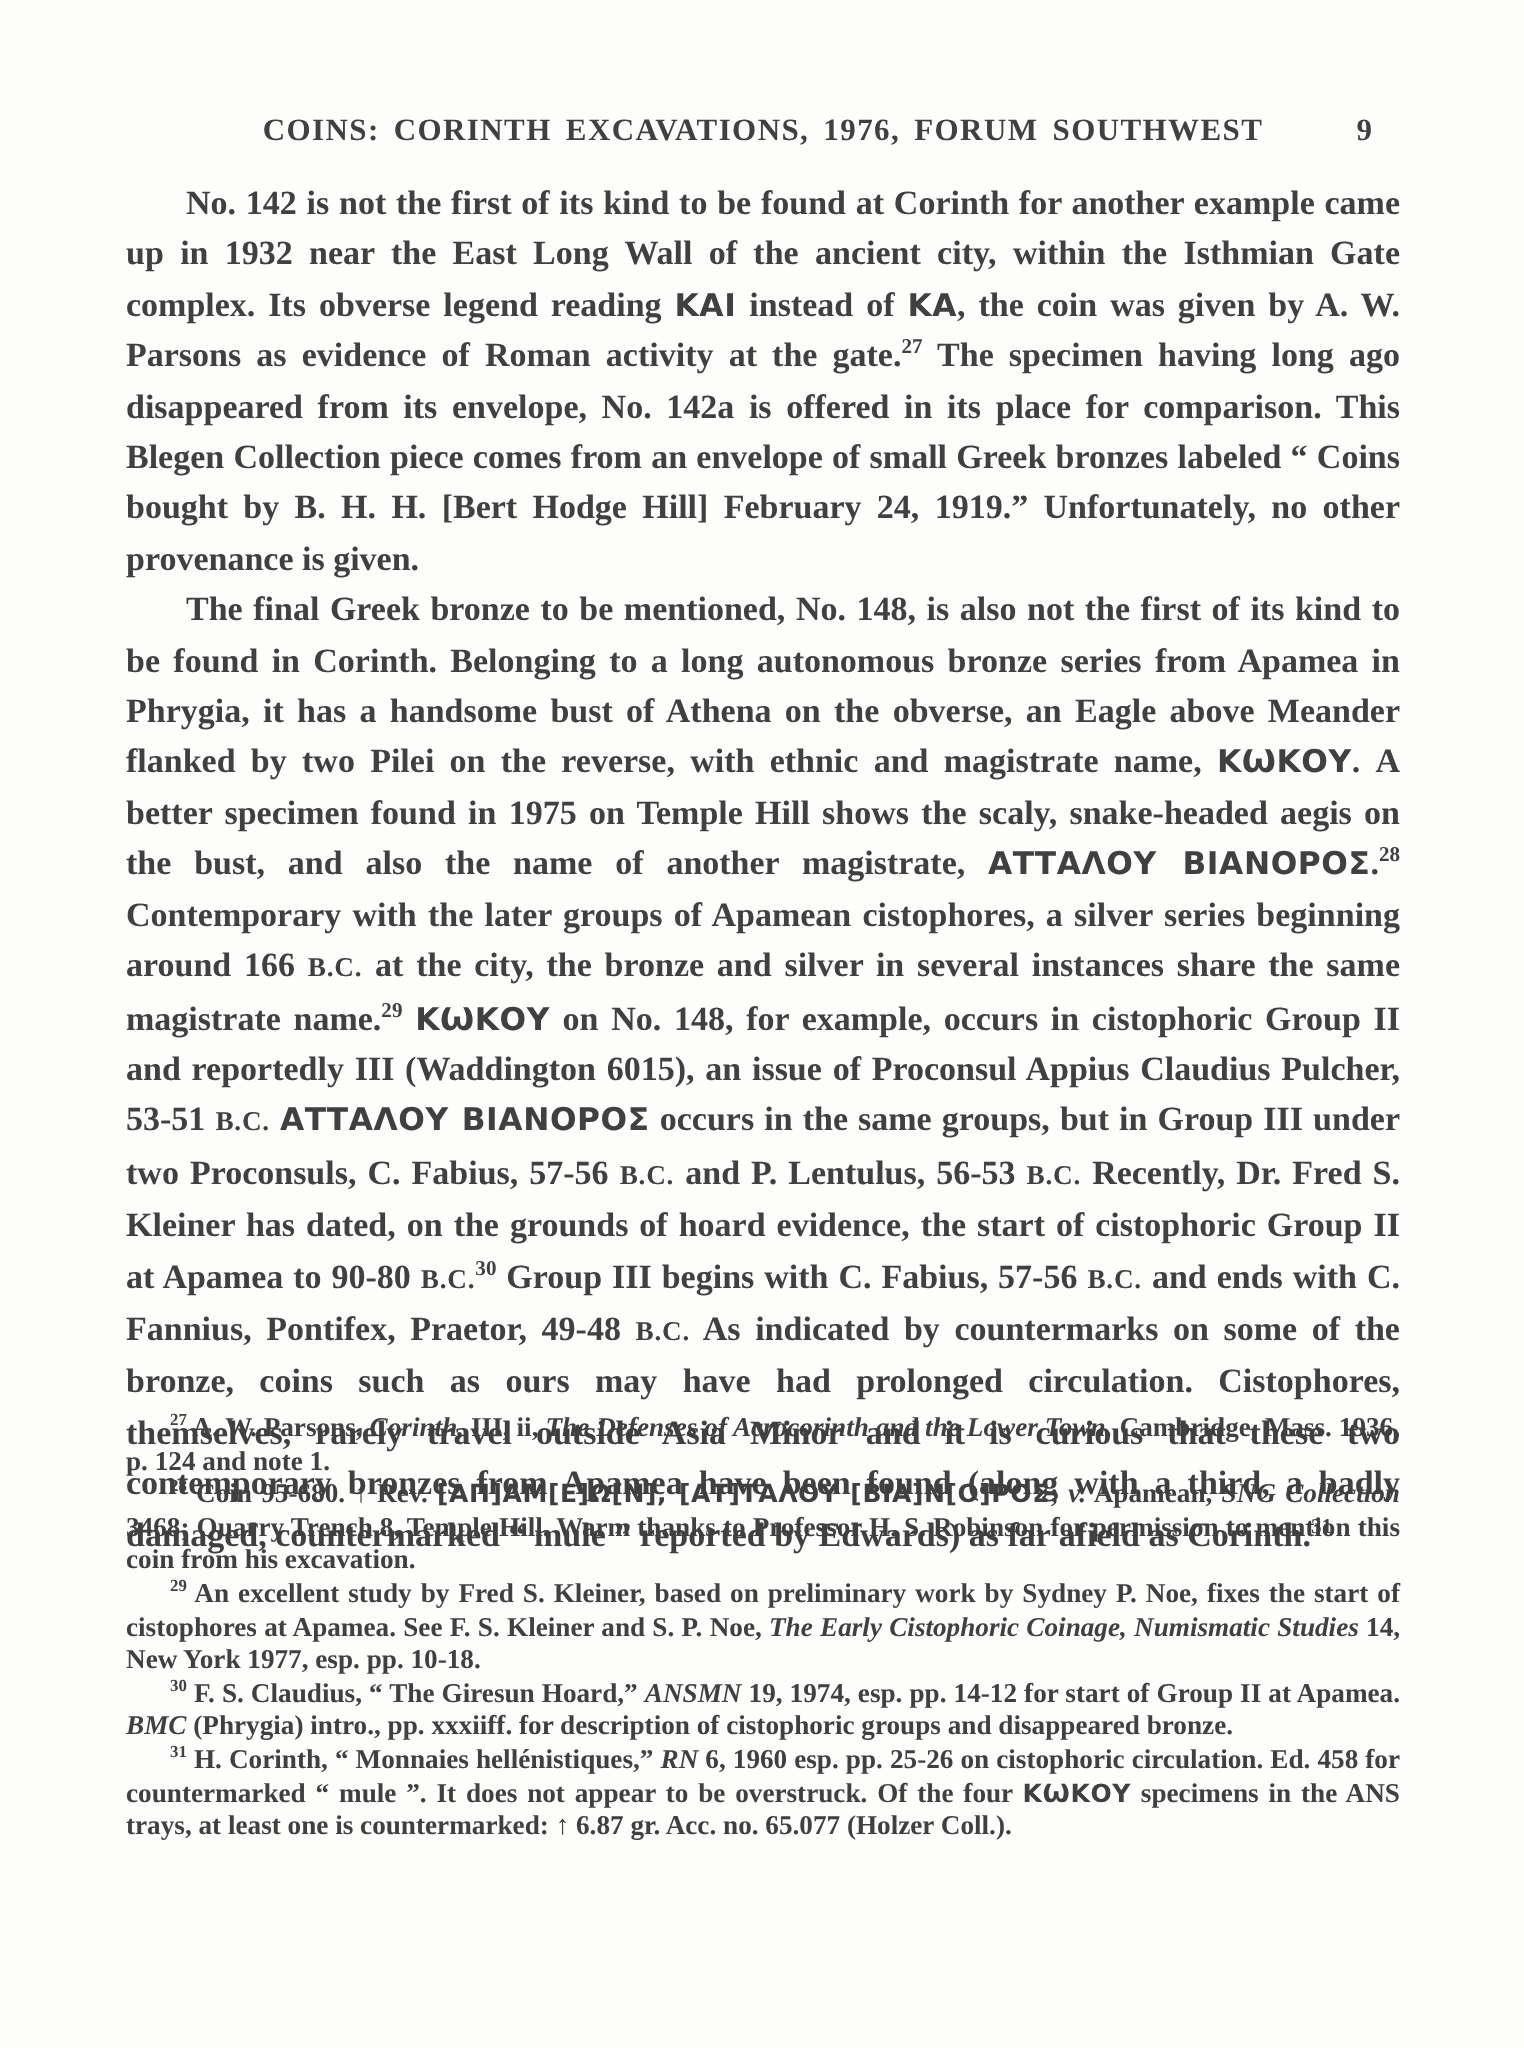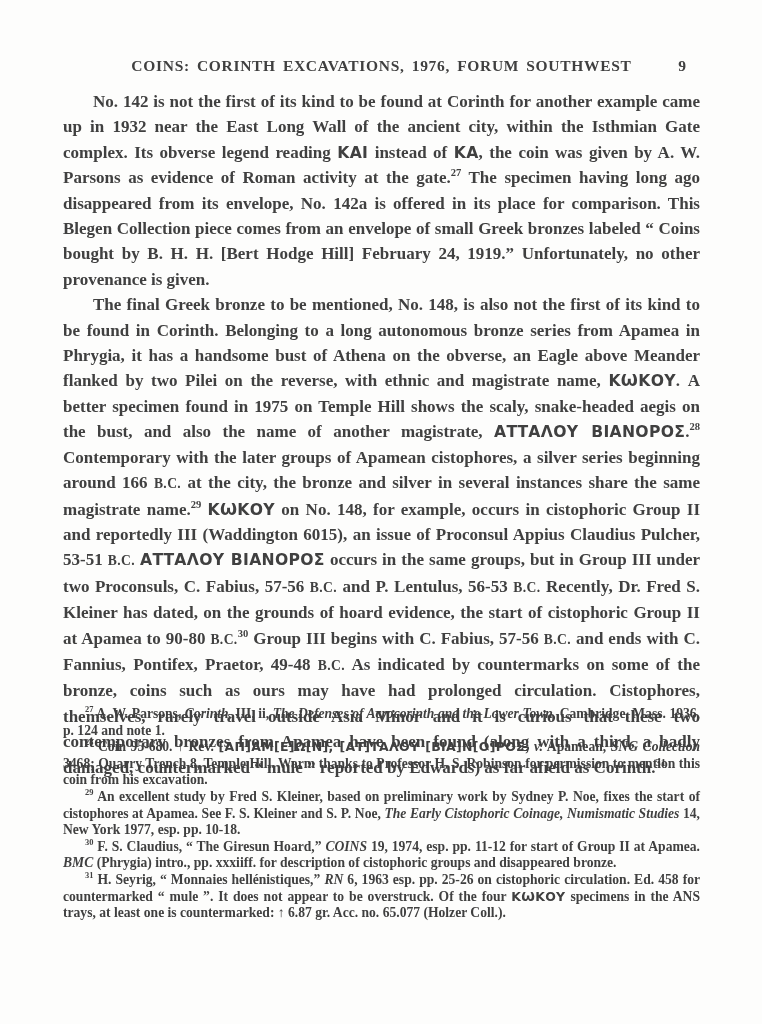--- a/index.html
+++ b/index.html
@@ -76,17 +76,17 @@
 
   <div class="body-text">
     <p><span>No. 142 is not the first of its kind to be found at Corinth for another example came up in 1932 near the East Long Wall of the ancient city, within the Isthmian Gate complex. Its obverse legend reading </span><span class="g">KAI</span><span> instead of </span><span class="g">KA</span><span>, the coin was given by A. W. Parsons as evidence of Roman activity at the gate.</span><sup>27</sup><span> The specimen having long ago disappeared from its envelope, No. 142a is offered in its place for comparison. This Blegen Collection piece comes from an envelope of small Greek bronzes labeled “ Coins bought by B. H. H. [Bert Hodge Hill] February 24, 1919.” Unfortunately, no other provenance is given.</span></p>
     <p><span>The final Greek bronze to be mentioned, No. 148, is also not the first of its kind to be found in Corinth. Belonging to a long autonomous bronze series from Apamea in Phrygia, it has a handsome bust of Athena on the obverse, an Eagle above Meander flanked by two Pilei on the reverse, with ethnic and magistrate name, </span><span class="g">ΚѠΚΟΥ</span><span>. A better specimen found in 1975 on Temple Hill shows the scaly, snake-headed aegis on the bust, and also the name of another magistrate, </span><span class="g">ΑΤΤΑΛΟΥ ΒΙΑΝΟΡΟΣ</span><span>.</span><sup>28</sup><span> Contemporary with the later groups of Apamean cistophores, a silver series beginning around 166 </span><span class="sc">B.C.</span><span> at the city, the bronze and silver in several instances share the same magistrate name.</span><sup>29</sup><span>  </span><span class="g">ΚѠΚΟΥ</span><span> on No. 148, for example, occurs in cistophoric Group II and reportedly III (Waddington 6015), an issue of Proconsul Appius Claudius Pulcher, 53-51 </span><span class="sc">B.C.</span><span> </span><span class="g">ΑΤΤΑΛΟΥ ΒΙΑΝΟΡΟΣ</span><span> occurs in the same groups, but in Group III under two Proconsuls, C. Fabius, 57-56 </span><span class="sc">B.C.</span><span> and P. Lentulus, 56-53 </span><span class="sc">B.C.</span><span> Recently, Dr. Fred S. Kleiner has dated, on the grounds of hoard evidence, the start of cistophoric Group II at Apamea to 90-80 </span><span class="sc">B.C.</span><sup>30</sup><span> Group III begins with C. Fabius, 57-56 </span><span class="sc">B.C.</span><span> and ends with C. Fannius, Pontifex, Praetor, 49-48 </span><span class="sc">B.C.</span><span> As indicated by countermarks on some of the bronze, coins such as ours may have had prolonged circulation. Cistophores, themselves, rarely travel outside Asia Minor and it is curious that these two contemporary bronzes from Apamea have been found (along with a third, a badly damaged, countermarked “ mule ” reported by Edwards) as far afield as Corinth.</span><sup>31</sup></p>
   </div>
 
   <div class="footnotes">
     <p><sup>27</sup><span> A. W. Parsons, </span><span class="i">Corinth,</span><span> III, ii, </span><span class="i">The Defenses of Acrocorinth and the Lower Town,</span><span> Cambridge, Mass. 1936, p. 124 and note 1.</span></p>
     <p><sup>28</sup><span> Coin 95-680. ↑ Rev. </span><span class="g">[ΑΠ]ΑΜ[Ε]Ω[Ν], [ΑΤ]ΤΑΛΟΥ [ΒΙΑ]Ν[Ο]ΡΟΣ</span><span>; </span><span class="i">v.</span><span> Apamean, </span><span class="i">SNG Collection</span><span> 3468; Quarry Trench 8, Temple Hill. Warm thanks to Professor H. S. Robinson for permission to mention this coin from his excavation.</span></p>
     <p><sup>29</sup><span> An excellent study by Fred S. Kleiner, based on preliminary work by Sydney P. Noe, fixes the start of cistophores at Apamea. See F. S. Kleiner and S. P. Noe, </span><span class="i">The Early Cistophoric Coinage, Numismatic Studies</span><span> 14, New York 1977, esp. pp. 10-18.</span></p>
-    <p><sup>30</sup><span> F. S. Claudius, “ The Giresun Hoard,” </span><span class="i">COINS</span><span> 19, 1974, esp. pp. 11-12 for start of Group II at Apamea. </span><span class="i">BMC</span><span> (Phrygia) intro., pp. xxxiiff. for description of cistophoric groups and disappeared bronze.</span></p>
-    <p><sup>31</sup><span> H. Seyrig, “ Monnaies hellénistiques,” </span><span class="i">RN</span><span> 6, 1963 esp. pp. 25-26 on cistophoric circulation. Ed. 458 for countermarked “ mule ”. It does not appear to be overstruck. Of the four </span><span class="g">ΚѠΚΟΥ</span><span> specimens in the ANS trays, at least one is countermarked: ↑ 6.87 gr. Acc. no. 65.077 (Holzer Coll.).</span></p>
+    <p><sup>30</sup><span> F. S. Claudius, “ The Giresun Hoard,” </span><span class="i">ANSMN</span><span> 19, 1974, esp. pp. 14-12 for start of Group II at Apamea. </span><span class="i">BMC</span><span> (Phrygia) intro., pp. xxxiiff. for description of cistophoric groups and disappeared bronze.</span></p>
+    <p><sup>31</sup><span> H. Corinth, “ Monnaies hellénistiques,” </span><span class="i">RN</span><span> 6, 1960 esp. pp. 25-26 on cistophoric circulation. Ed. 458 for countermarked “ mule ”. It does not appear to be overstruck. Of the four </span><span class="g">ΚѠΚΟΥ</span><span> specimens in the ANS trays, at least one is countermarked: ↑ 6.87 gr. Acc. no. 65.077 (Holzer Coll.).</span></p>
   </div>
 
 </div>
 
 </body></html>

